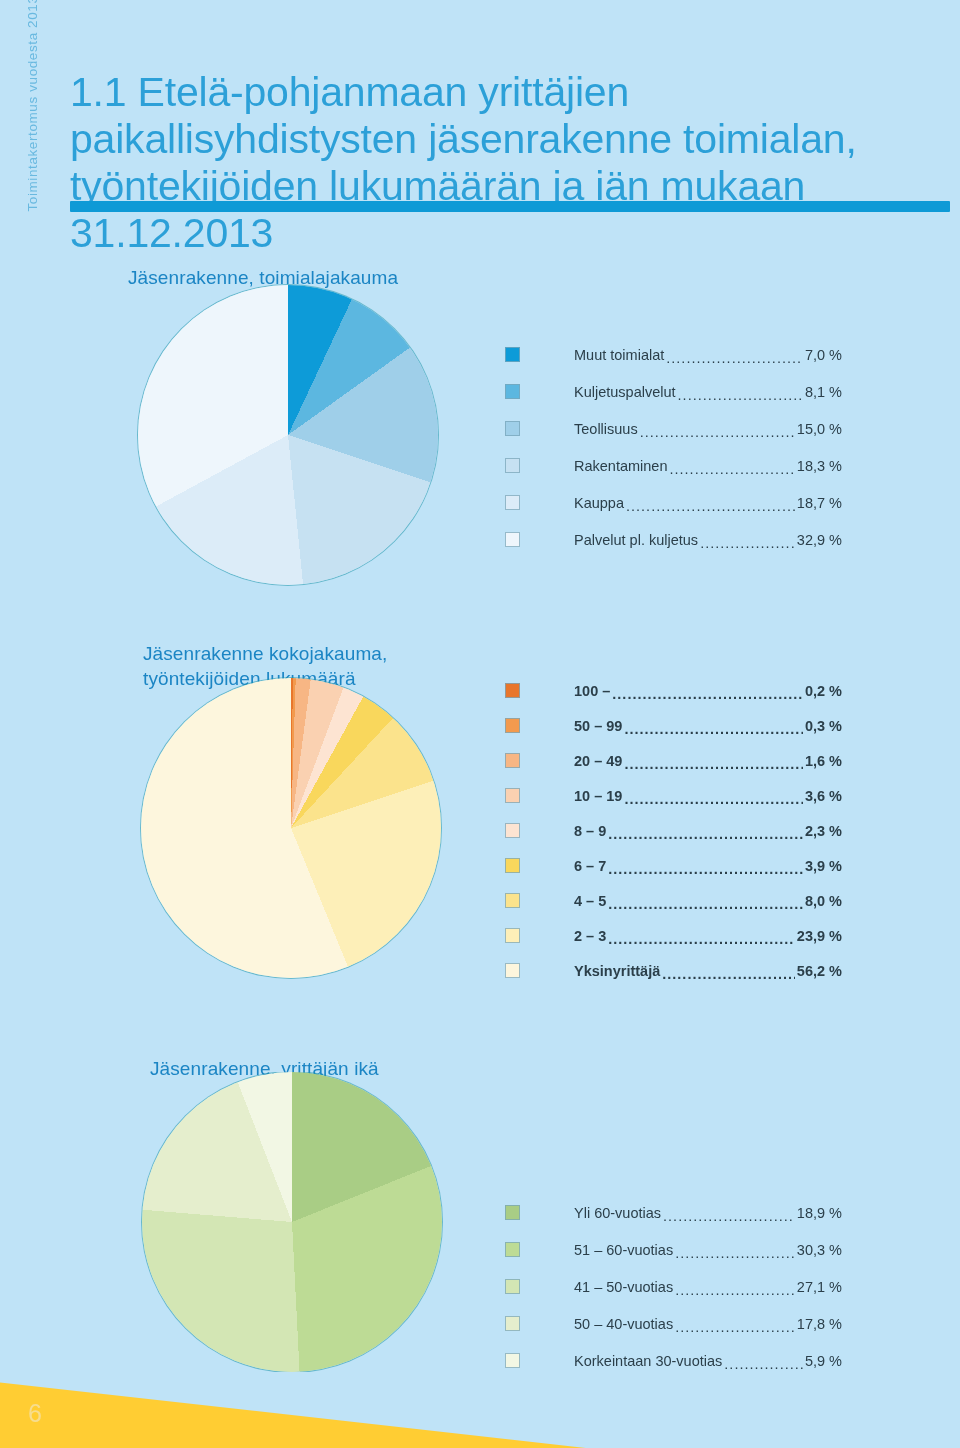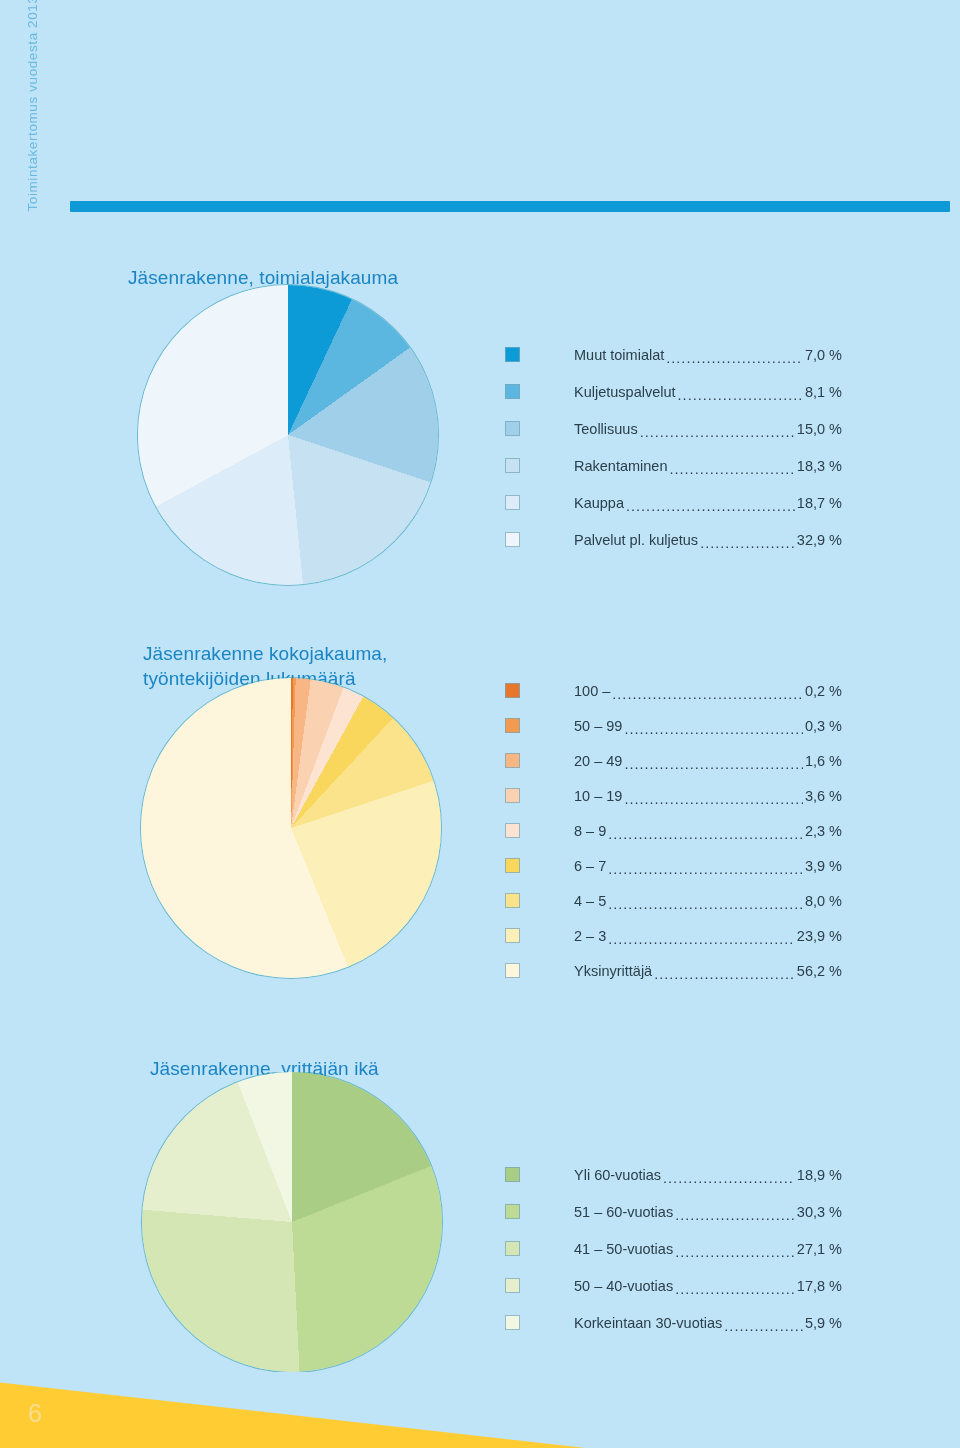--- a/index.html
+++ b/index.html
@@ -69,32 +69,32 @@
   #pie-1{left:138px; top:285px; width:300px; height:300px;}
   #pie-2{left:141px; top:678px; width:300px; height:300px;}
   #pie-3{left:142px; top:1072px; width:300px; height:300px;}
   .pie-clip{position:absolute;overflow:hidden;}
   #pie-3-wrap{left:0;top:1072px;width:960px;height:300px;overflow:hidden;}
 
   
   .legend{position:absolute;}
   #legend-1{left:505px; top:336px;}
   #legend-2{left:505px; top:673px;}
-  #legend-3{left:505px; top:1156px;}
+  #legend-3{left:505px; top:1194px;}
 
   .leg-row{
     display:flex;
     align-items:center;
     height:37px;
     font-size:14.5px;
     color:#2b3f4a;
     white-space:nowrap;
     gap:36px;
   }
-  #legend-2 .leg-row{height:35px;}
+  #legend-2 .leg-row{height:35px;font-weight:bold;}
   #legend-3 .leg-row{height:37px;}
 
   .swatch{
     width:15px;height:15px;
     flex:0 0 15px;
     margin-right:18px;
     border:1px solid rgba(120,165,185,.75);
     box-sizing:border-box;
   }
   .leg-label{flex:0 0 auto;}
@@ -126,20 +126,21 @@
     font-weight:400;
   }
 </style>
 </head>
 <body>
 
 <div class="page">
 
   <div class="spine">Toimintakertomus vuodesta 2013</div>
 
+  <h1 class="title">1.1 Etelä-pohjanmaan yrittäjien paikallisyhdistysten jäsenrakenne toimialan, työntekijöiden lukumäärän ja iän mukaan 31.12.2013</h1>
   <div class="rule"></div>
 
   <h2 class="sec-head" id="head-1">Jäsenrakenne, toimialajakauma</h2>
   <div class="pie" id="pie-1" style="background: conic-gradient(rgb(13, 155, 216) 0deg, rgb(13, 155, 216) 25.2deg, rgb(92, 183, 224) 25.2deg, rgb(92, 183, 224) 54.36deg, rgb(159, 207, 233) 54.36deg, rgb(159, 207, 233) 108.36deg, rgb(198, 225, 242) 108.36deg, rgb(198, 225, 242) 174.24deg, rgb(220, 236, 248) 174.24deg, rgb(220, 236, 248) 241.56deg, rgb(238, 246, 252) 241.56deg, rgb(238, 246, 252) 360deg);"></div>
 
   <h2 class="sec-head" id="head-2">Jäsenrakenne kokojakauma, työntekijöiden lukumäärä</h2>
   <div class="pie" id="pie-2" style="background: conic-gradient(rgb(232, 118, 44) 0deg, rgb(232, 118, 44) 0.72deg, rgb(242, 154, 78) 0.72deg, rgb(242, 154, 78) 1.8deg, rgb(247, 182, 132) 1.8deg, rgb(247, 182, 132) 7.56deg, rgb(250, 209, 177) 7.56deg, rgb(250, 209, 177) 20.52deg, rgb(253, 228, 210) 20.52deg, rgb(253, 228, 210) 28.8deg, rgb(249, 215, 92) 28.8deg, rgb(249, 215, 92) 42.84deg, rgb(251, 227, 140) 42.84deg, rgb(251, 227, 140) 71.64deg, rgb(253, 239, 184) 71.64deg, rgb(253, 239, 184) 157.68deg, rgb(253, 246, 221) 157.68deg, rgb(253, 246, 221) 360deg);"></div>
 
   <h2 class="sec-head" id="head-3">Jäsenrakenne, yrittäjän ikä</h2>
   <div class="pie-clip" id="pie-3-wrap">

